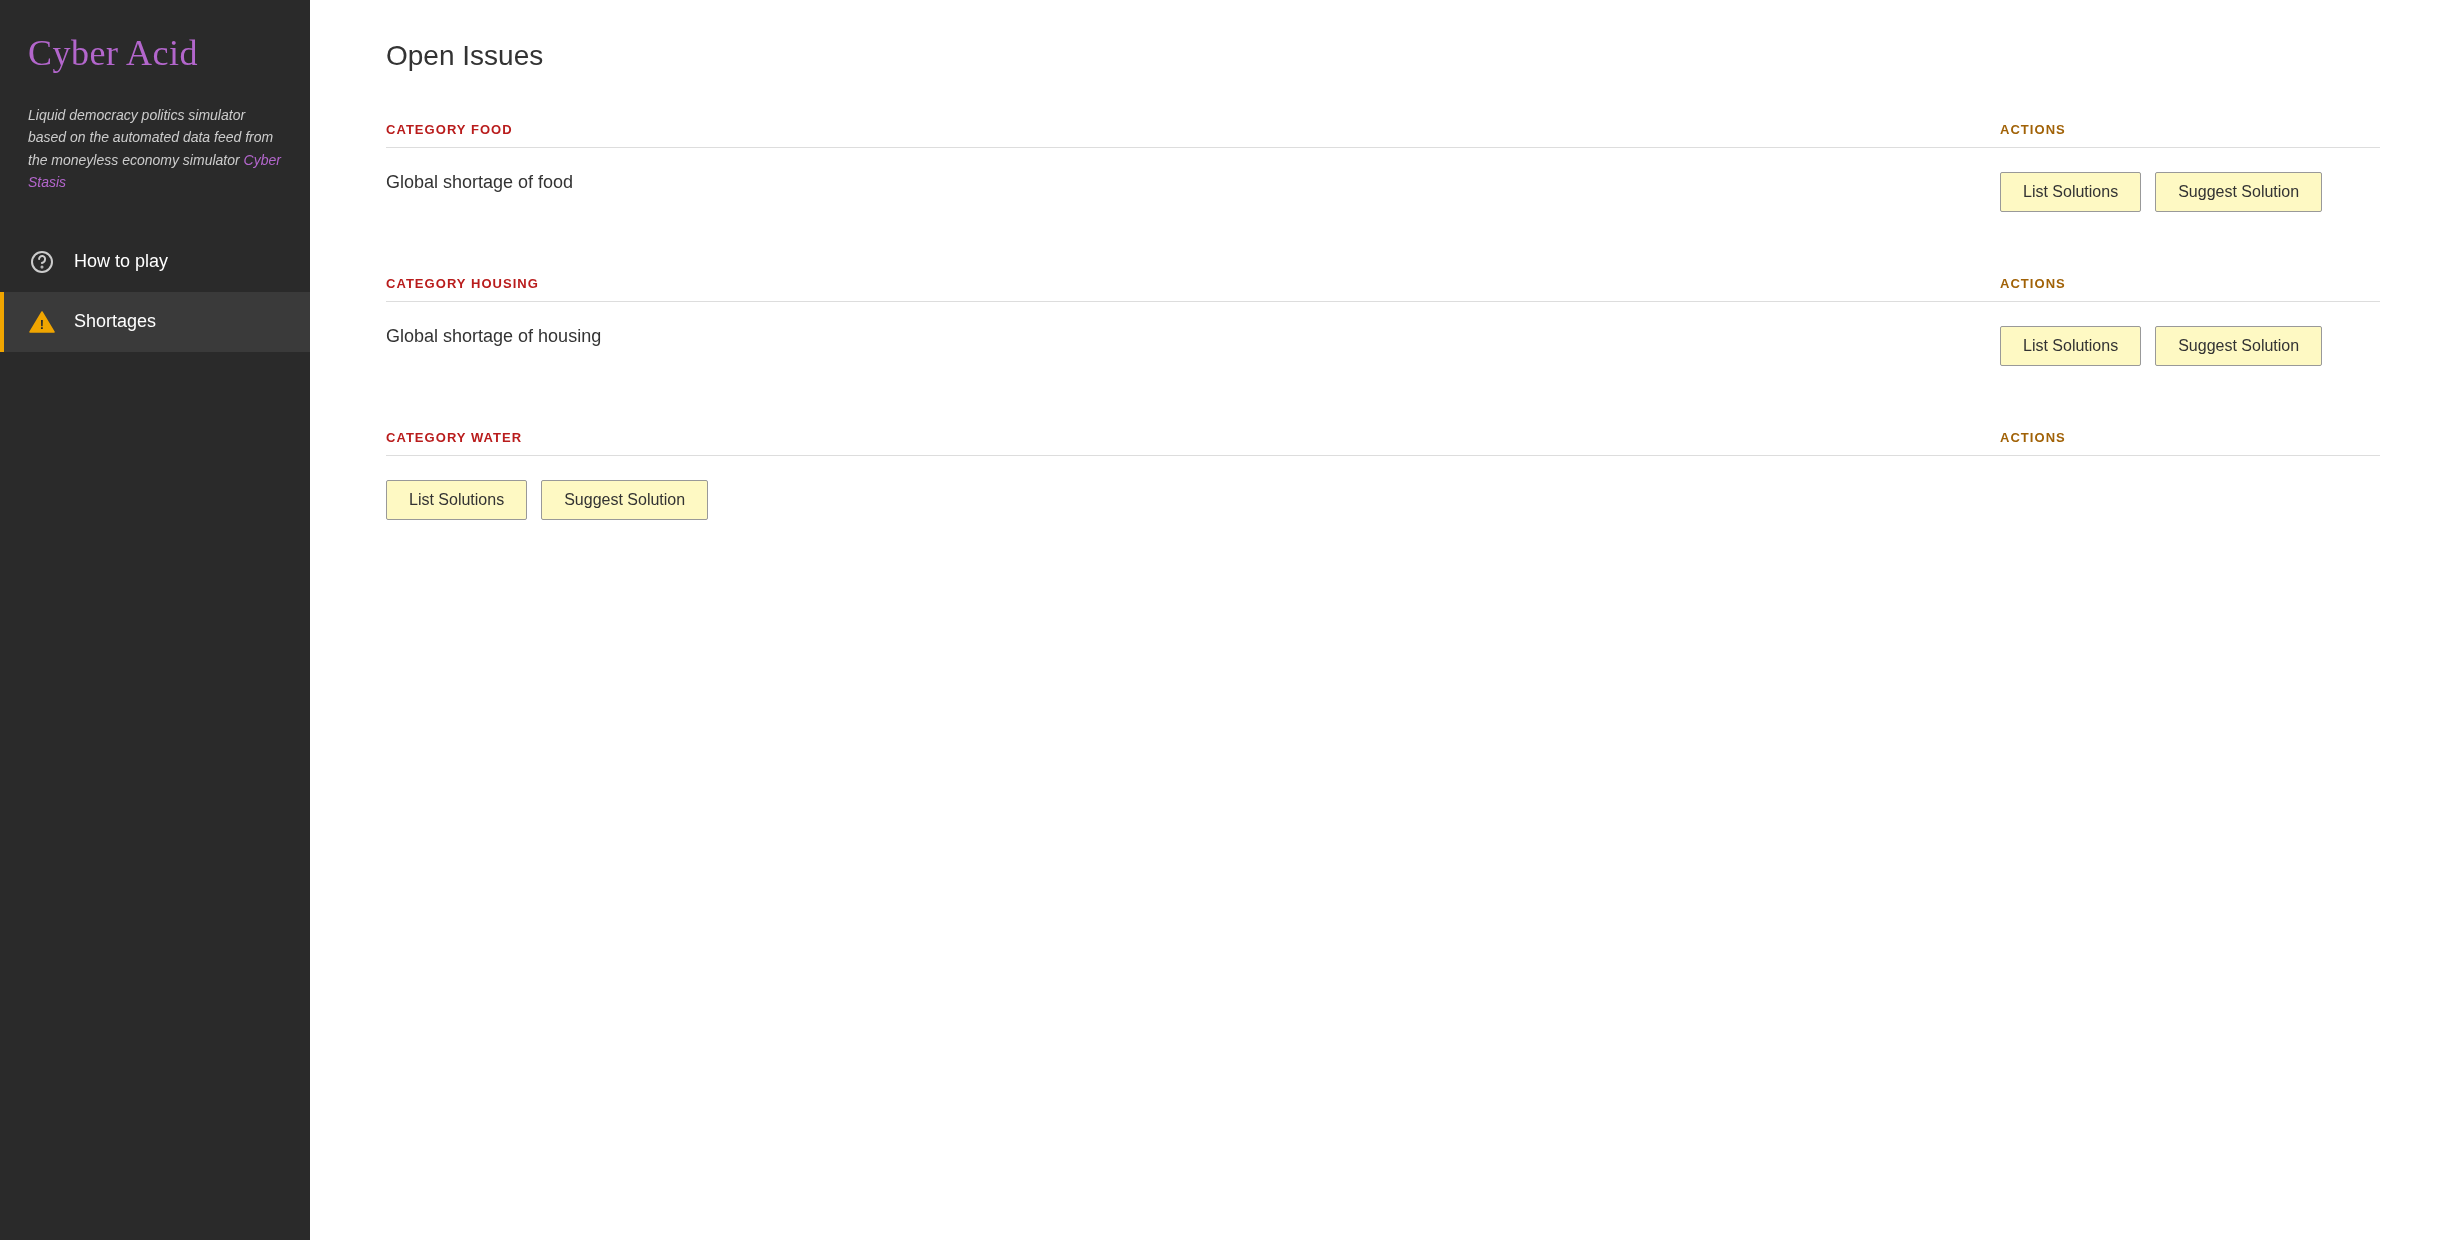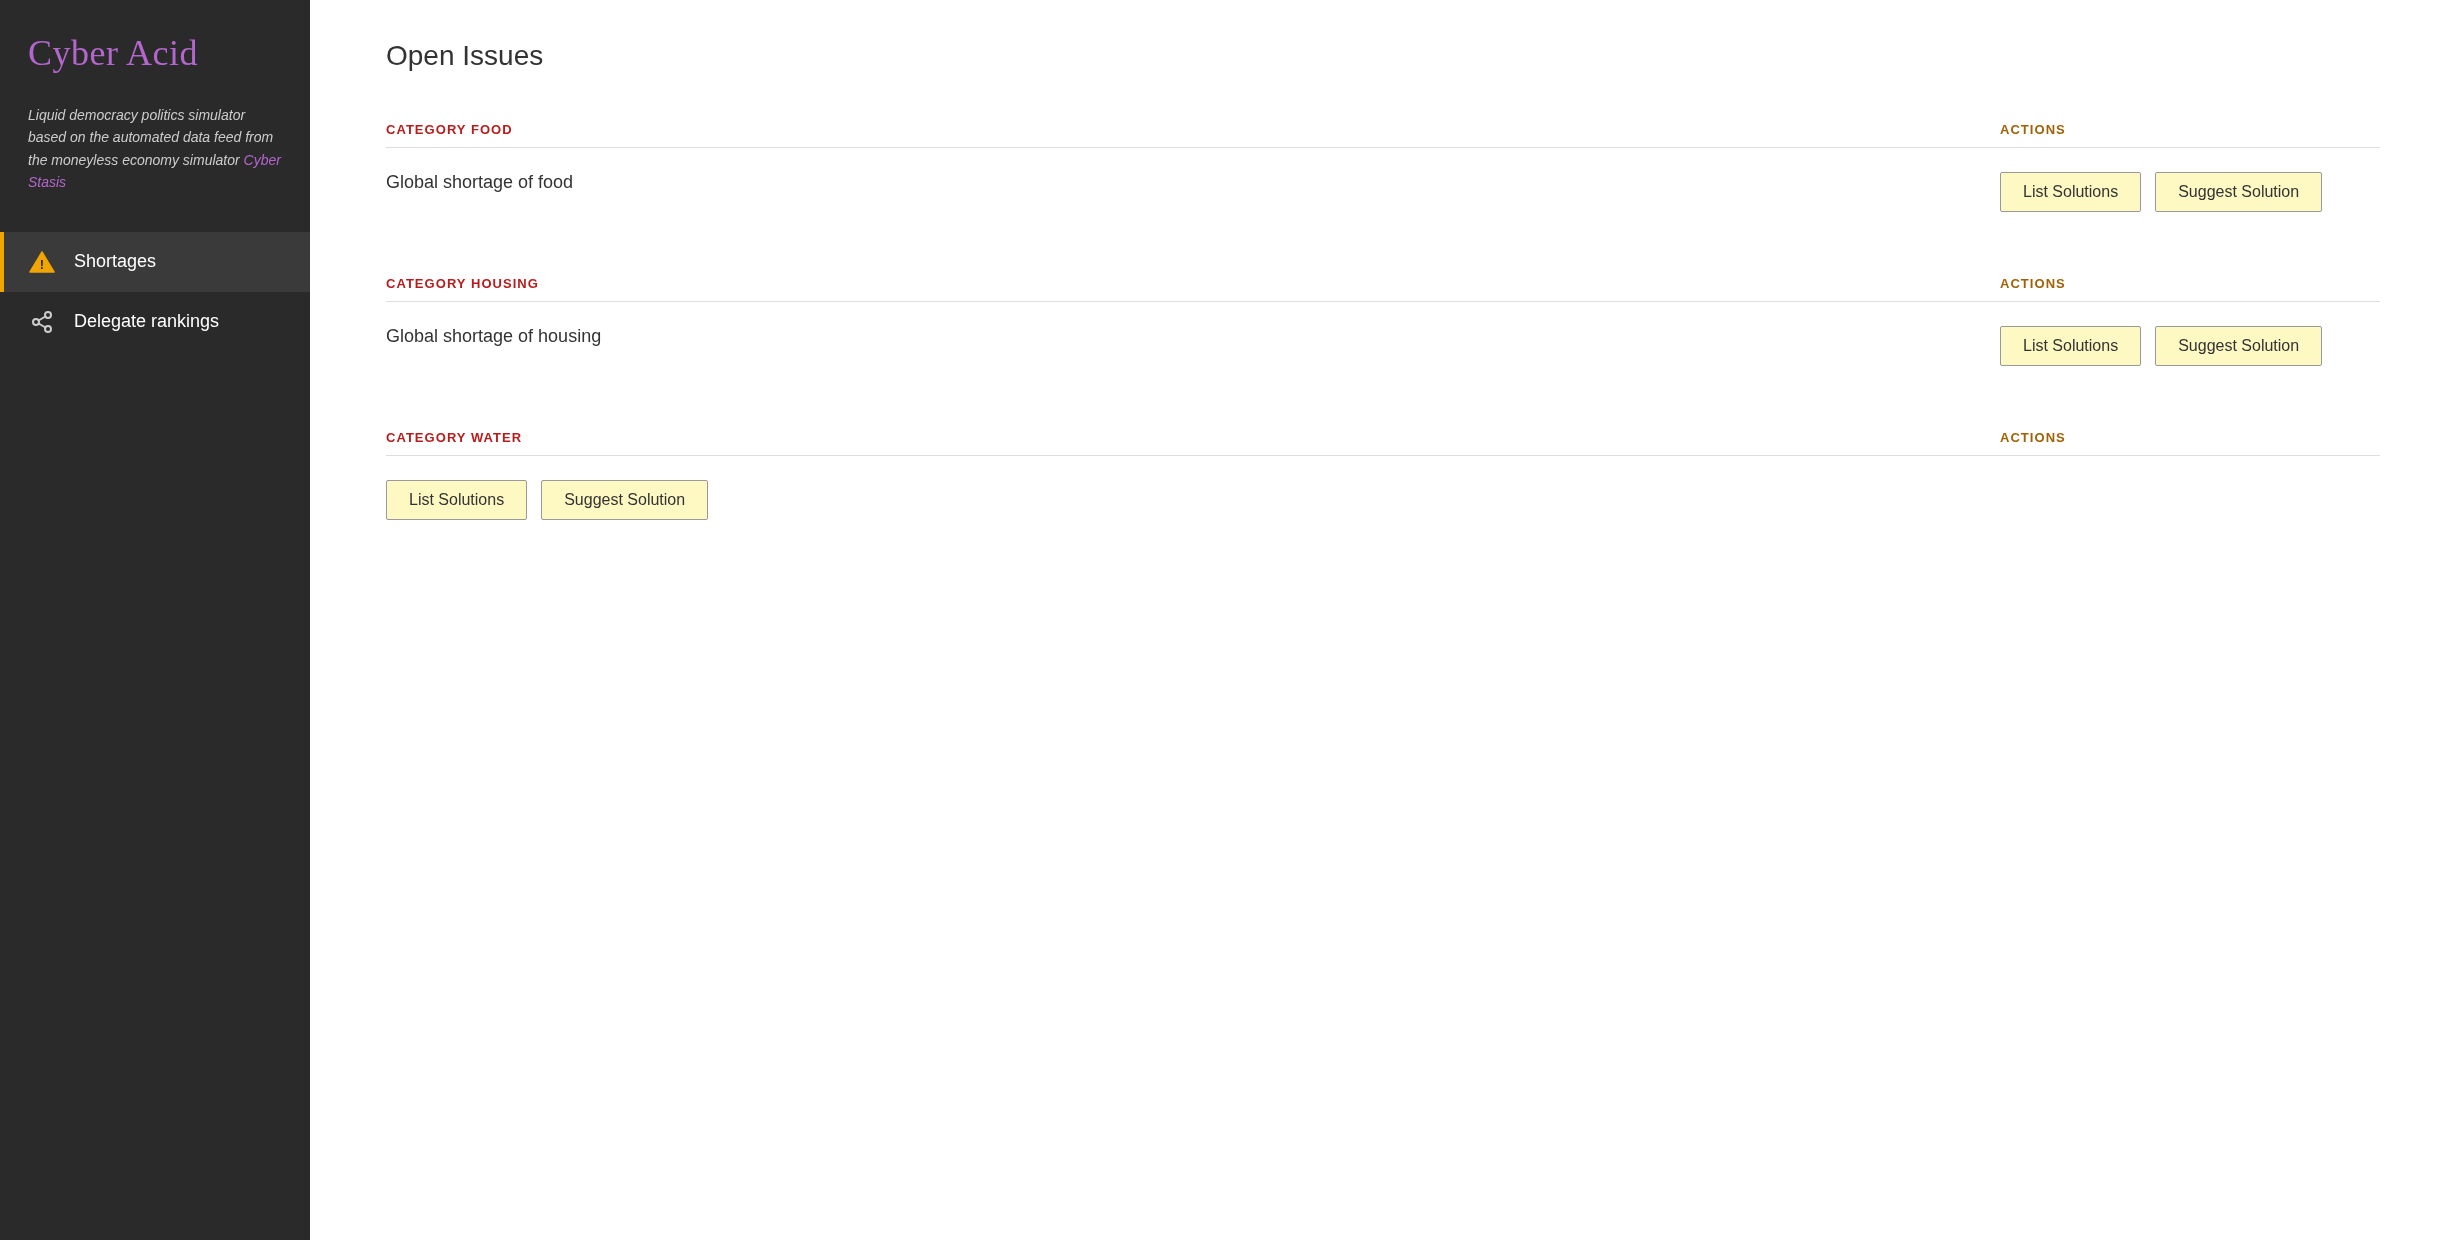--- a/index.html
+++ b/index.html
@@ -193,43 +193,41 @@
 <aside class="sidebar">
   <div class="sidebar-logo">
     <h1>Cyber Acid</h1>
   </div>
   <div class="sidebar-description">
     <span>Liquid democracy politics simulator based on the automated data feed from the moneyless economy simulator </span><a href="#">Cyber Stasis</a>
   </div>
 
   <nav class="sidebar-nav">
 
+    <div class="nav-item">
+      <span class="nav-icon">
+        <svg class="circle-question" viewBox="0 0 24 24" fill="none" stroke="#cccccc" stroke-width="2" stroke-linecap="round" stroke-linejoin="round">
+          <circle cx="12" cy="12" r="10"></circle>
+          <path d="M9.1 9a3 3 0 1 1 5.8 1c0 2-3 3-3 3"></path>
+          <circle cx="12" cy="17" r="0.5" fill="#cccccc"></circle>
+        </svg>
+      </span>
+      <span>How to play</span>
+    </div>
 
     <div class="nav-item active">
       <span class="nav-icon">
         <svg class="warning-triangle" viewBox="0 0 26 24" fill="none">
           <polygon points="13,2 25,22 1,22" fill="#f0a500" stroke="#f0a500" stroke-width="1.5" stroke-linejoin="round"></polygon>
           <text x="13" y="19" text-anchor="middle" font-size="13" font-weight="bold" fill="#2a2a2a">!</text>
         </svg>
       </span>
       <span>Shortages</span>
     </div>
 
-    <div class="nav-item">
-      <span class="nav-icon">
-        <svg class="share-icon-svg" viewBox="0 0 24 24" fill="none" stroke="#cccccc" stroke-width="2" stroke-linecap="round" stroke-linejoin="round">
-          <circle cx="18" cy="5" r="3"></circle>
-          <circle cx="6" cy="12" r="3"></circle>
-          <circle cx="18" cy="19" r="3"></circle>
-          <line x1="8.59" y1="13.51" x2="15.42" y2="17.49"></line>
-          <line x1="15.41" y1="6.51" x2="8.59" y2="10.49"></line>
-        </svg>
-      </span>
-      <span>Delegate rankings</span>
-    </div>
   </nav>
 </aside>
 
 <main class="main-content">
   <h2 class="page-title">Open Issues</h2>
 
   <div class="issues-table">
 
     <div class="category-section">
       <div class="category-header">

